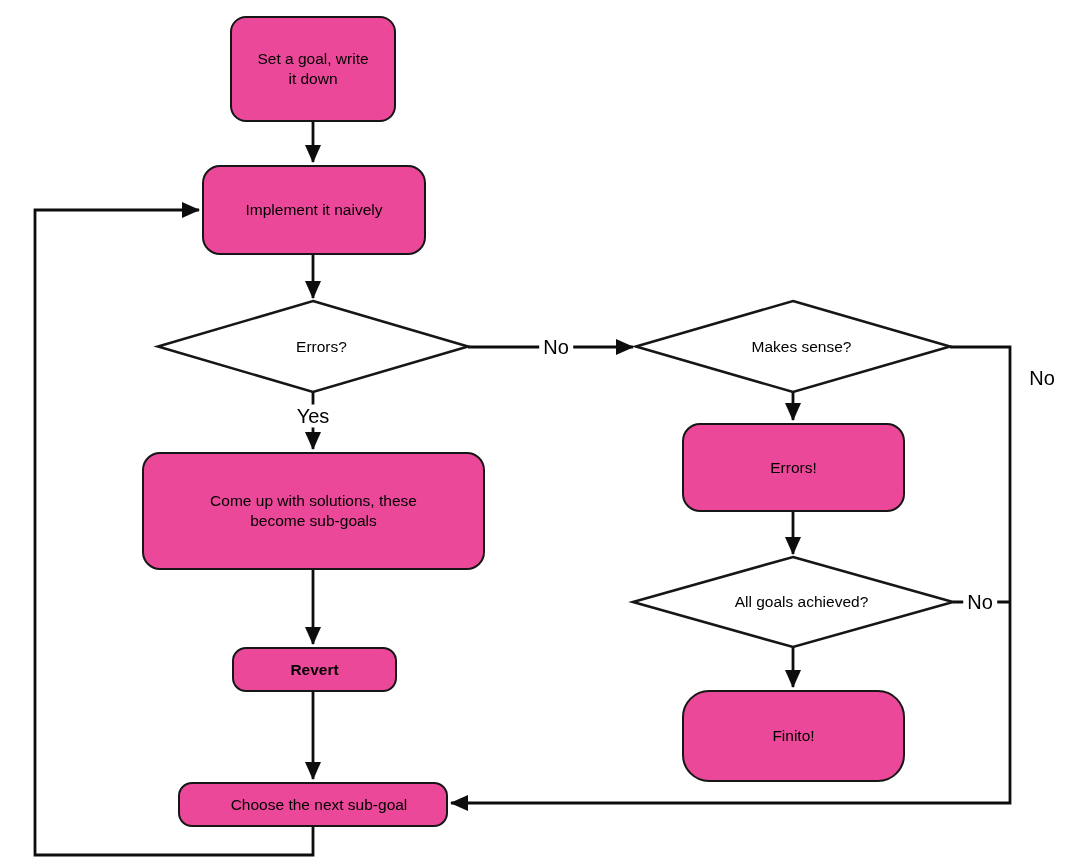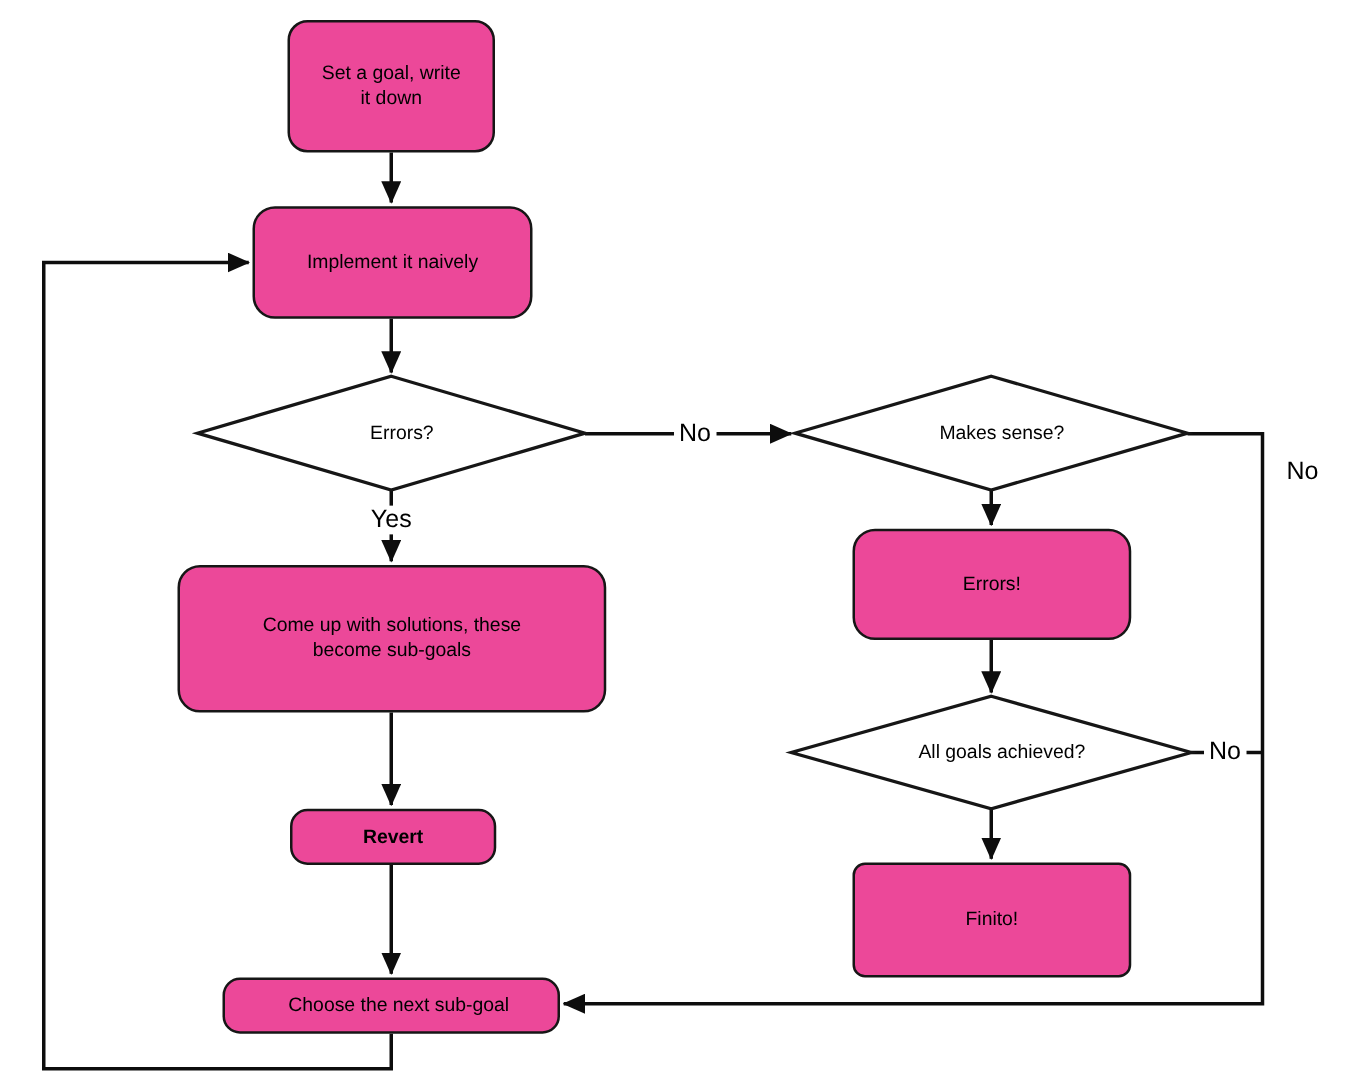--- a/index.html
+++ b/index.html
@@ -66,21 +66,21 @@
     <div>Come up with solutions, these</div>
     <div>become sub-goals</div>
   </div>
 
   <div class="node" style="left:232px; top:647px; width:165px; height:45px; border-radius:14px;font-weight:bold;">Revert</div>
 
   <div class="node" style="left:178px; top:782px; width:270px; height:45px; border-radius:14px;padding-left:12px;">Choose the next sub-goal</div>
 
   <div class="node" style="left:682px; top:423px; width:223px; height:89px; border-radius:18px;">Errors!</div>
 
-  <div class="node" style="left:682px; top:690px; width:223px; height:92px; border-radius:10px;">Finito!</div>
+  <div class="node" style="left:682px; top:690px; width:223px; height:92px; border-radius:27px;">Finito!</div>
 
   <div class="dlabel" style="left:313px; top:347px;">Errors?</div>
   <div class="dlabel" style="left:793px; top:347px;">Makes sense?</div>
   <div class="dlabel" style="left:793px; top:602px;">All goals achieved?</div>
 
   <div class="elabel" style="left:313px; top:416px;">Yes</div>
   <div class="elabel" style="left:556px; top:347px;">No</div>
   <div class="elabel" style="left:1042px; top:378px;">No</div>
   <div class="elabel" style="left:980px; top:602px;">No</div>
 

